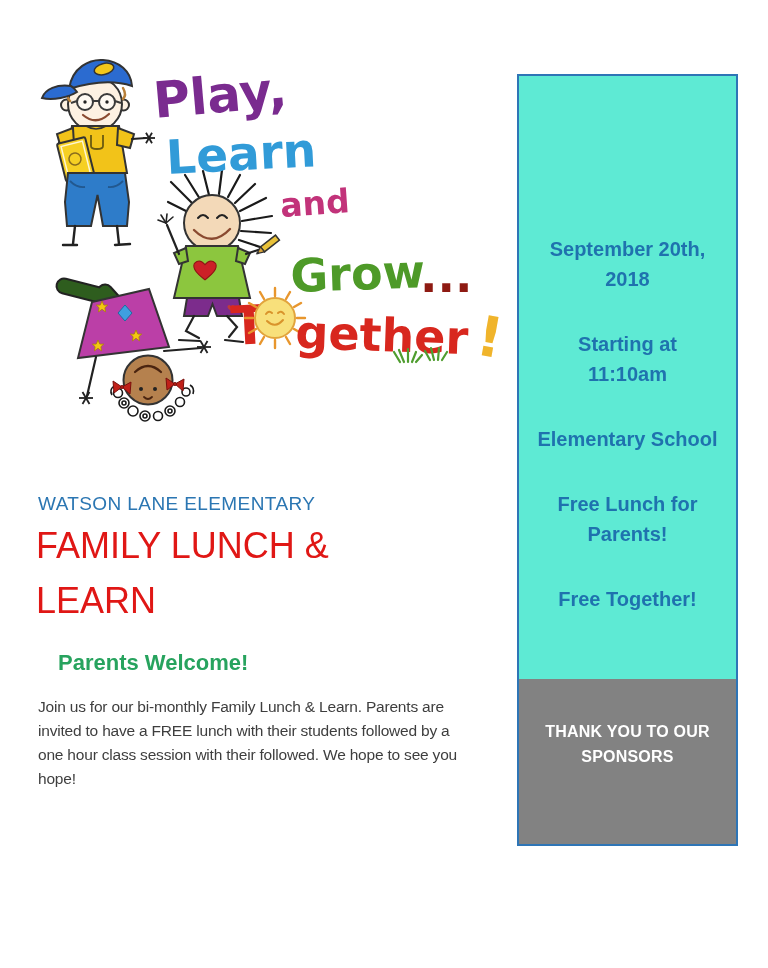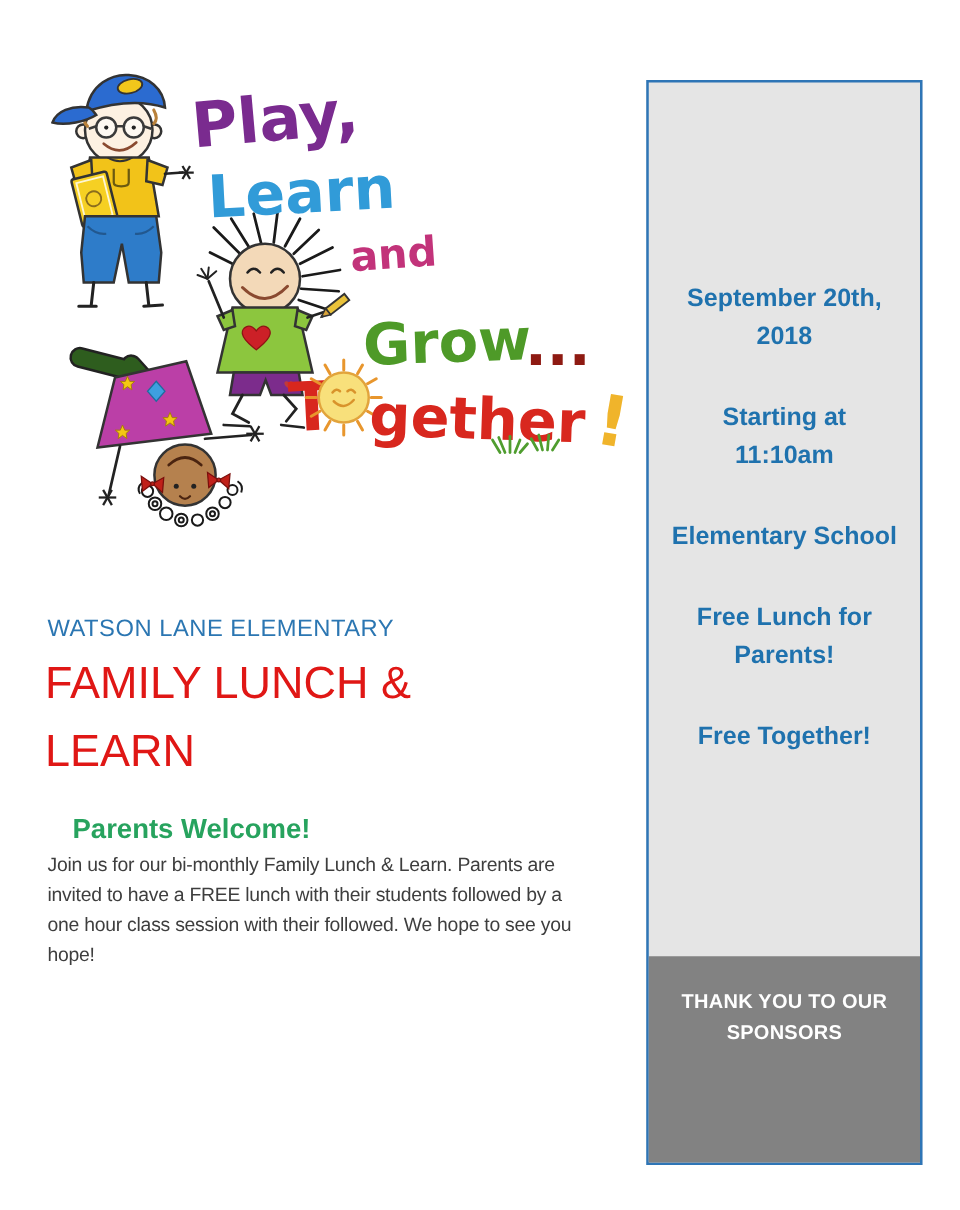--- a/index.html
+++ b/index.html
@@ -24,37 +24,37 @@
   }
   .title{
     position:absolute; left:36px; top:518px;
     font-size:36px; line-height:55px; color:var(--title-red); white-space:nowrap;
   }
   .welcome{
     position:absolute; left:38px; top:650px;
     font-size:22px; font-weight:bold; color:var(--welcome-green); white-space:nowrap;margin-left:20px;
   }
   .body-text{
-    position:absolute; left:38px; top:681px;
+    position:absolute; left:38px; top:695px;
     font-size:15.5px; line-height:24px; letter-spacing:-.2px;
     color:var(--body-gray); white-space:nowrap;
   }
   .sidebar{
-    position:absolute; left:517px; top:64px; width:221px; height:868px;
-    border:2px solid var(--sidebar-border); box-sizing:border-box; background:#e5e5e5;
+    position:absolute; left:517px; top:74px; width:221px; height:772px;
+    border:2px solid var(--sidebar-border); box-sizing:border-box; background:#5eead4;
   }
   .sb-items{padding:158px 16px 0; text-align:center;}
   .sb-item{
     margin:0 0 35px; font-size:20px; font-weight:bold; line-height:30px;
     color:var(--sidebar-blue); white-space:nowrap;
   }
   .sponsors{
     position:absolute; left:0; right:0; bottom:0; height:165px;
     background:var(--sponsors-gray); color:#ffffff; text-align:center;
-    padding-top:24px; box-sizing:border-box;
+    padding-top:40px; box-sizing:border-box;
     font-size:16px; font-weight:bold; line-height:25px; letter-spacing:.2px;
   }
 </style>
 </head>
 <body>
 
 <div class="page">
 
   <svg class="artwork" width="480" height="420" viewBox="0 0 480 420" aria-hidden="true">
 

